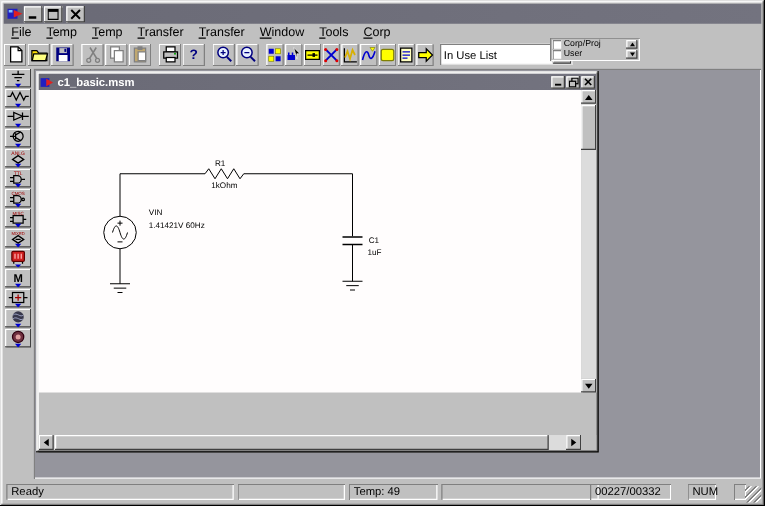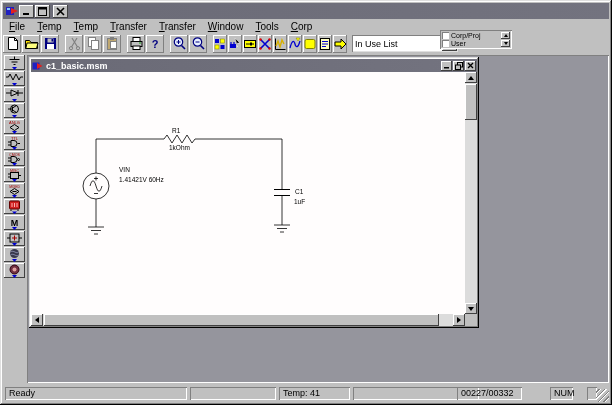--- a/index.html
+++ b/index.html
@@ -42,21 +42,21 @@
   .tri-up-s { width:0; height:0; border-left:2px solid transparent; border-right:2px solid transparent; border-bottom:3px solid #000; }
   .tri-down-s { width:0; height:0; border-left:2px solid transparent; border-right:2px solid transparent; border-top:3px solid #000; }
   
   .leftbar { position:absolute; left:3px; top:55px; width:24px; bottom:22px; background:#c0c0c0; }
   .cbtn { width:21px; height:15px; margin:0 0 1px 1px; background:#c0c0c0;
     box-shadow: inset -1px -1px 0 #404040, inset 1px 1px 0 #fff; display:flex; align-items:center; justify-content:center; }
   
   .mdi { position:absolute; left:27px; top:55px; right:3px; bottom:22px; background:#95959d;
     box-shadow: inset 1px 1px 0 #808080, inset -1px -1px 0 #fff; overflow:hidden; }
   
-  .doc { position:absolute; left:2px; top:2px; width:450px; height:271px; background:#c0c0c0;
+  .doc { position:absolute; left:2px; top:2px; width:450px; height:305px; background:#c0c0c0;
     box-shadow: inset -1px -1px 0 #000, inset 1px 1px 0 #dfdfdf, inset -2px -2px 0 #808080, inset 2px 2px 0 #fff; }
   .doc-title { position:absolute; left:2px; top:2px; right:2px; height:13px; background:linear-gradient(90deg,#6a6a76,#73737f);
     display:flex; align-items:center; padding:0 1px; }
   .doc-title .title { color:#fff; font-size:9px; font-weight:bold; margin-left:3px; flex:1; white-space:nowrap; }
   .doc-btn { width:11px; height:10px; background:#c0c0c0; box-shadow: inset -1px -1px 0 #404040, inset 1px 1px 0 #fff;
     display:flex; align-items:center; justify-content:center; margin-left:1px; }
   .canvas { position:absolute; left:2px; top:15px; width:434px; height:242px; background:#fffdfd; overflow:hidden; }
   .vscroll { position:absolute; right:2px; top:15px; width:12px; height:242px; background:#dcdcdc; }
   .hscroll { position:absolute; left:2px; bottom:2px; width:434px; height:12px; background:#dcdcdc; }
   .sbtn { position:absolute; width:12px; height:11px; background:#c0c0c0; box-shadow: inset -1px -1px 0 #404040, inset 1px 1px 0 #fff;
@@ -458,21 +458,21 @@
             <span class="tri-r"></span>
           </span>
       </div>
       <div class="corner"></div>
     </div>
   </div>
 
   <div class="statusbar">
     <span class="spanel" style="left:2px;width:182px;">Ready</span>
     <span class="spanel" style="left:187px;width:86px;"></span>
-    <span class="spanel" style="left:276px;width:71px;">Temp: 41</span>
+    <span class="spanel" style="left:276px;width:71px;">Temp: 49</span>
     <span class="spanel" style="left:350px;width:126px;"></span>
-    <span class="spanel" style="left:454px;width:65px;">00227/00332</span>
+    <span class="spanel" style="left:469px;width:65px;">00227/00332</span>
     <span class="spanel" style="left:547px;width:23px;">NUM</span>
     <span class="spanel" style="left:584px;width:10px;"></span>
     <span class="grip"></span>
   </div>
 
 </div>
 
 </body></html>

